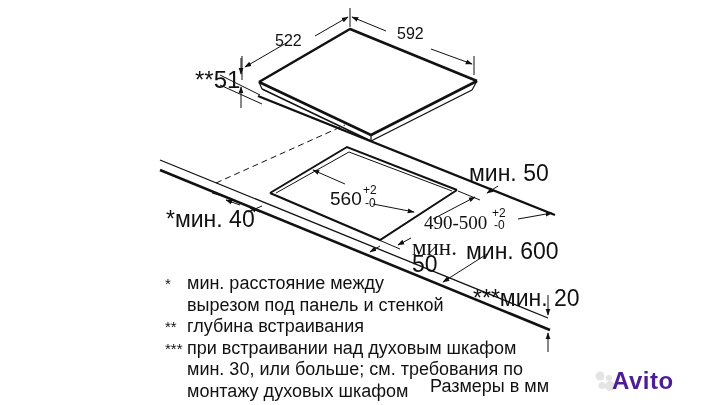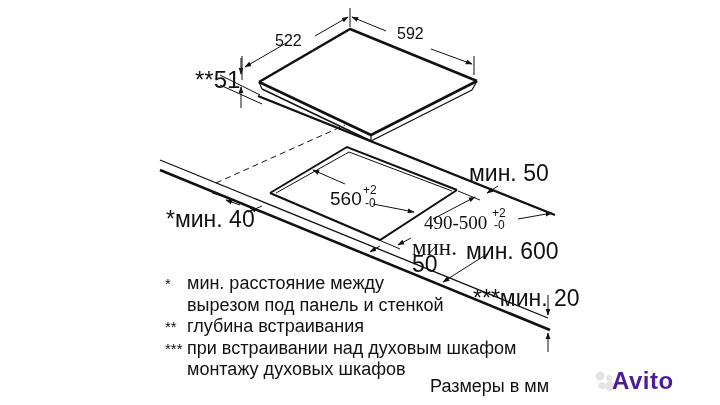--- a/index.html
+++ b/index.html
@@ -108,21 +108,22 @@
     <div>мин. расстояние между</div>
     <div>вырезом под панель и стенкой</div>
   </div>
   <div class="note-row">
     <span class="note-mark">**</span>
     <div>глубина встраивания</div>
   </div>
   <div class="note-row">
     <span class="note-mark">***</span>
     <div>при встраивании над духовым шкафом</div>
-    <div>монтажу духовых шкафов</div>
+    <div>мин. 30, или больше; см. требования по</div>
+    <div>монтажу духовых шкафом</div>
   </div>
 </div>
 
 <span class="units">Размеры в мм</span>
 
 <svg class="wm-dots" viewBox="0 0 22 22">
   <circle cx="6" cy="6" r="4.5" fill="#e4e4e4"></circle>
   <circle cx="15" cy="8" r="3" fill="#e4e4e4"></circle>
   <circle cx="8" cy="15.5" r="3.5" fill="#e4e4e4"></circle>
   <circle cx="16" cy="16" r="5" fill="#e4e4e4"></circle>

